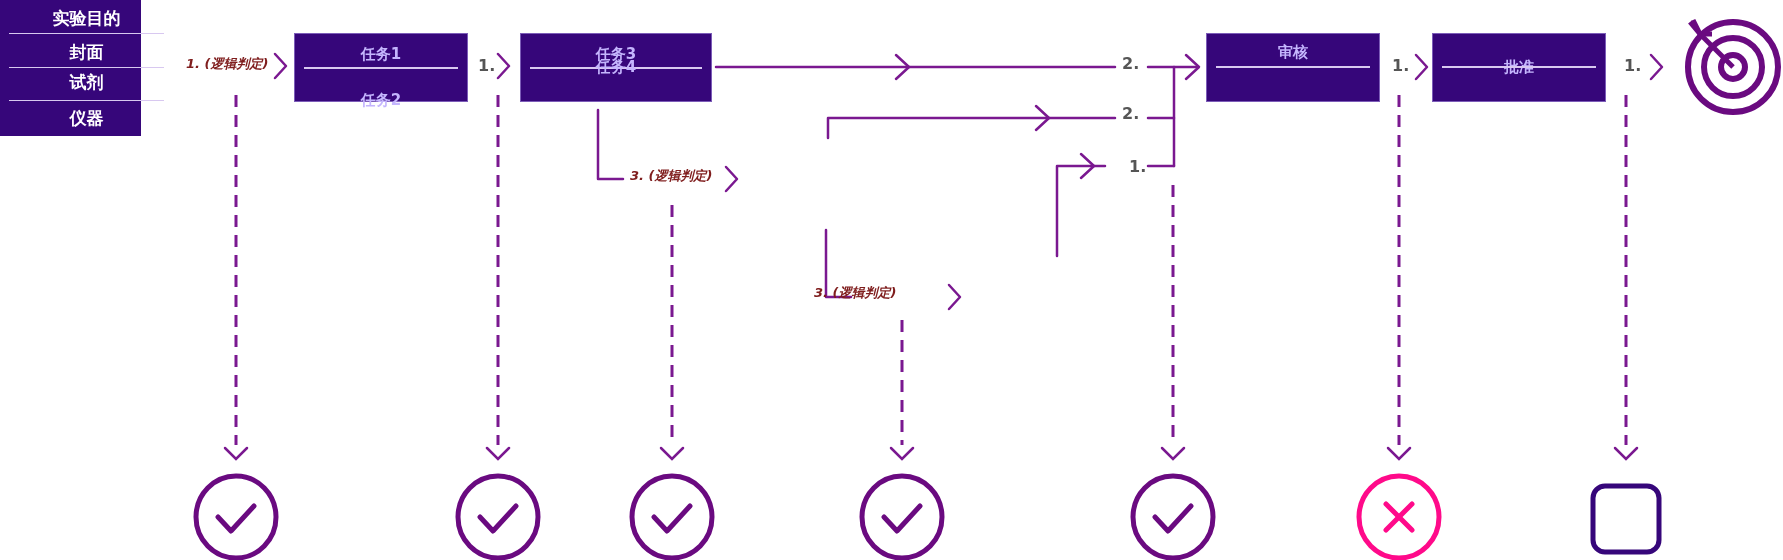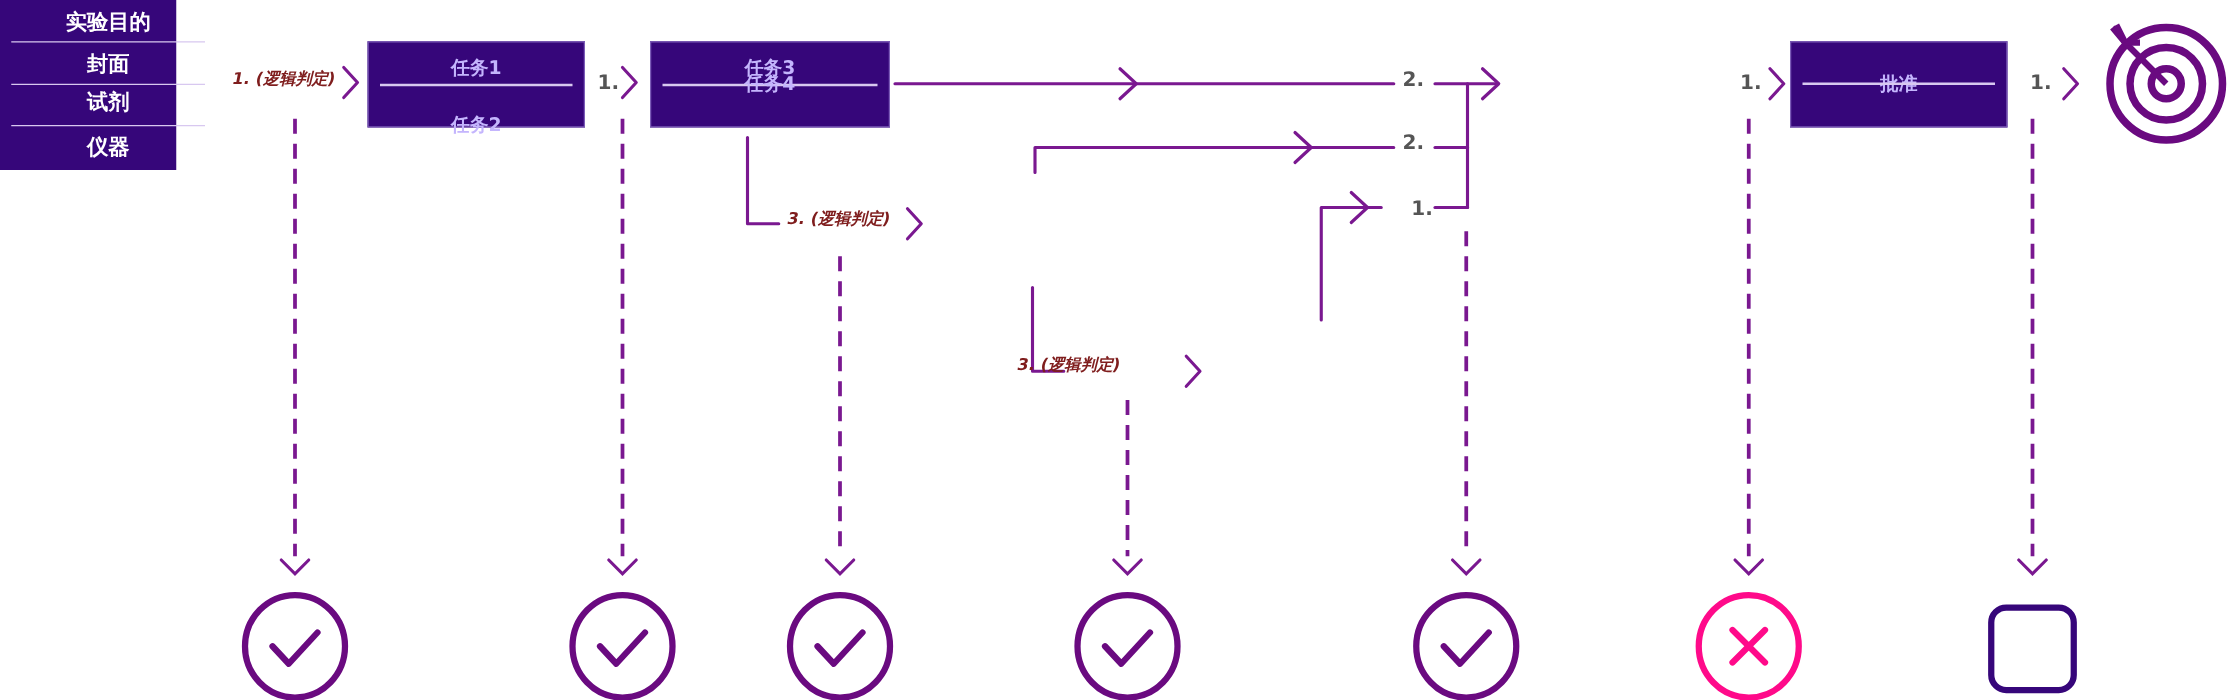--- a/index.html
+++ b/index.html
@@ -130,20 +130,24 @@
   </div>
 
   <div class="node" style="left:520px;top:33px;width:192px;height:69px">
     <div class="node-label" style="top:11px">任务3</div>
     <div class="node-sep" style="top:33px"></div>
     <div class="node-label" style="top:24px">任务4</div>
   </div>
 
 
 
+  <div class="node" style="left:1206px;top:33px;width:174px;height:69px">
+    <div class="node-label" style="top:9px">审核</div>
+    <div class="node-sep" style="top:32px"></div>
+  </div>
 
   <div class="node" style="left:1432px;top:33px;width:174px;height:69px">
     <div class="node-label" style="top:24px">批准</div>
     <div class="node-sep" style="top:32px"></div>
   </div>
 
   <div class="lbl" style="left:186px;top:56px">1. (逻辑判定)</div>
   <div class="num" style="left:478px;top:57px">1.</div>
   <div class="lbl" style="left:630px;top:168px">3. (逻辑判定)</div>
   <div class="lbl" style="left:814px;top:285px">3. (逻辑判定)</div>

